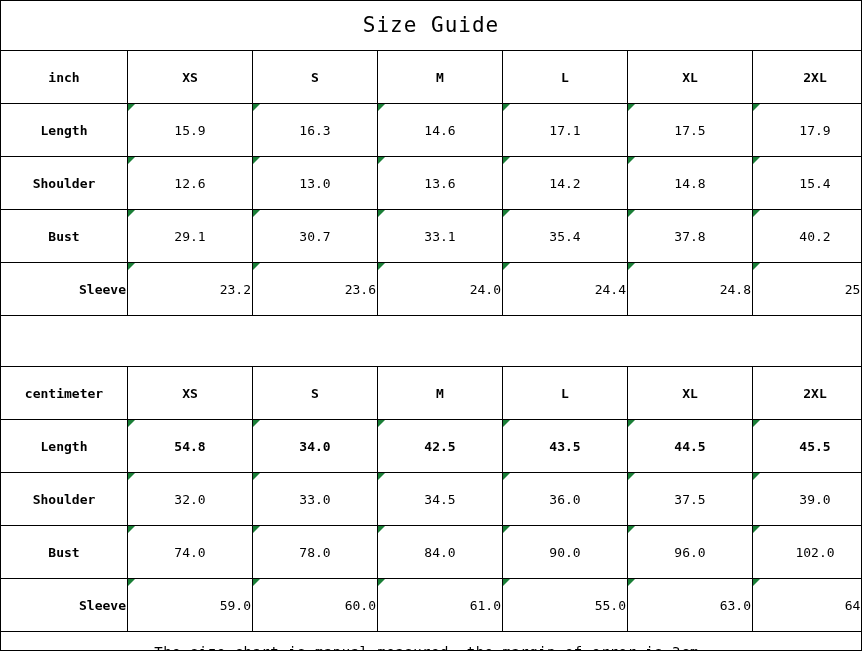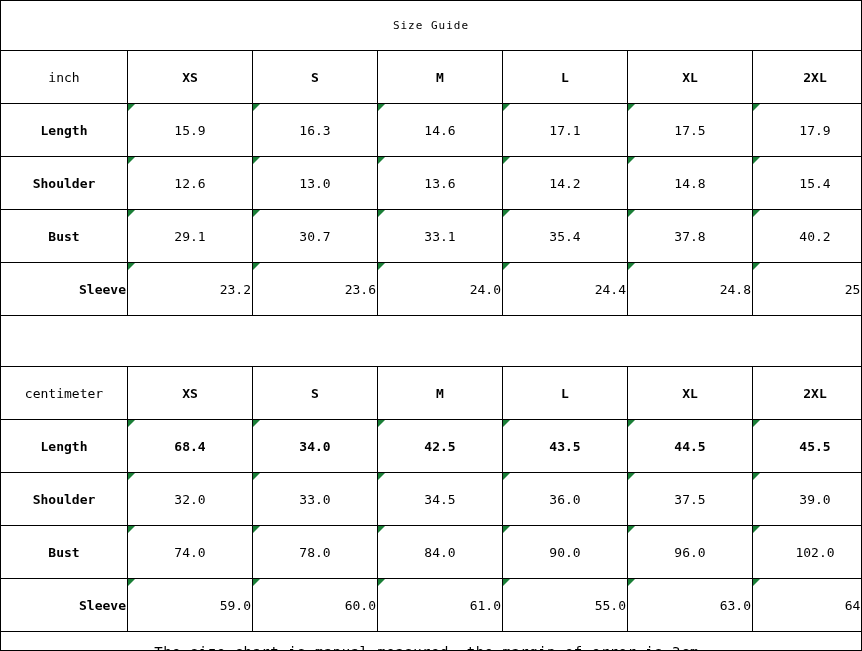--- a/index.html
+++ b/index.html
@@ -19,21 +19,21 @@
     width: 862px;
     height: 651px;
     box-sizing: border-box;
     border: 1px solid #000000;
     background: #ffffff;
   }
   .title {
     height: 49px;
     line-height: 49px;
     text-align: center;
-    font-size: 11px;
+    font-size: 21px;
     letter-spacing: 1px;
     border-bottom: 1px solid #000000;
     font-family: "DejaVu Sans Mono", monospace;
   }
   table.sizetable {
     width: 100%;
     border-collapse: collapse;
     table-layout: fixed;
   }
   table.sizetable td {
@@ -49,21 +49,21 @@
   table.sizetable td:last-child {
     border-right: none;
   }
   table.sizetable tr:last-child td {
     border-bottom: none;
     text-align: right;
   }
   .col-label { width: 124px; }
   .col-size  { width: 122px; }
   .hdr-unit {
-    font-weight: normal;
+    font-weight: bold;
     font-size: 13px;
   }
   .hdr-size {
     font-weight: bold;
     font-size: 13px;
   }
   .row-label {
     font-weight: bold;
     font-size: 13px;
     margin-left: 36px;
@@ -169,21 +169,21 @@
           <td class="col-size hdr-size">XS</td>
           <td class="col-size hdr-size">S</td>
           <td class="col-size hdr-size">M</td>
           <td class="col-size hdr-size">L</td>
           <td class="col-size hdr-size">XL</td>
           <td class="col-size hdr-size">2XL</td>
         </tr>
 
         <tr>
           <td class="col-label row-label">Length</td>
-          <td class="col-size val bold mark">68.4</td>
+          <td class="col-size val bold mark">54.8</td>
           <td class="col-size val bold mark">34.0</td>
           <td class="col-size val bold mark">42.5</td>
           <td class="col-size val bold mark">43.5</td>
           <td class="col-size val bold mark">44.5</td>
           <td class="col-size val bold mark">45.5</td>
         </tr>
 
         <tr>
           <td class="col-label row-label">Shoulder</td>
           <td class="col-size val mark">32.0</td>

